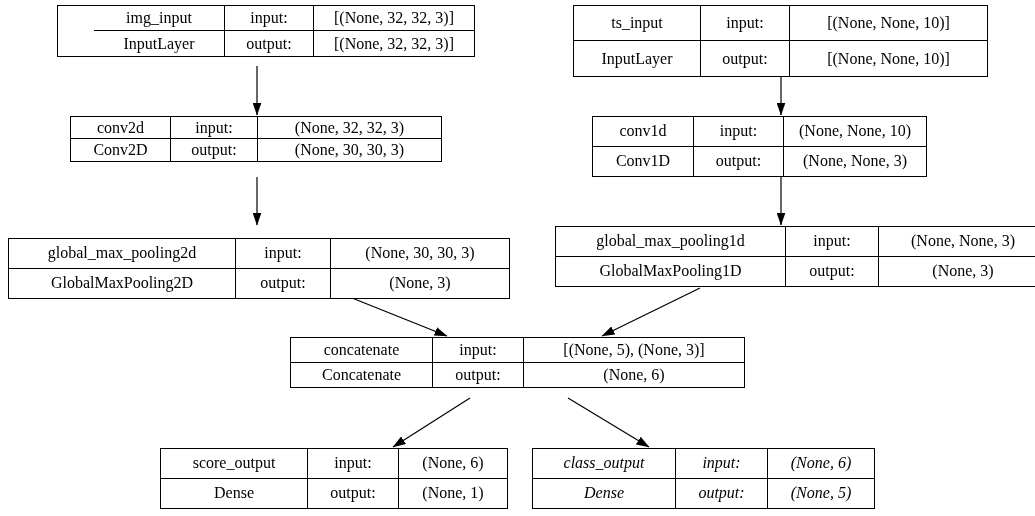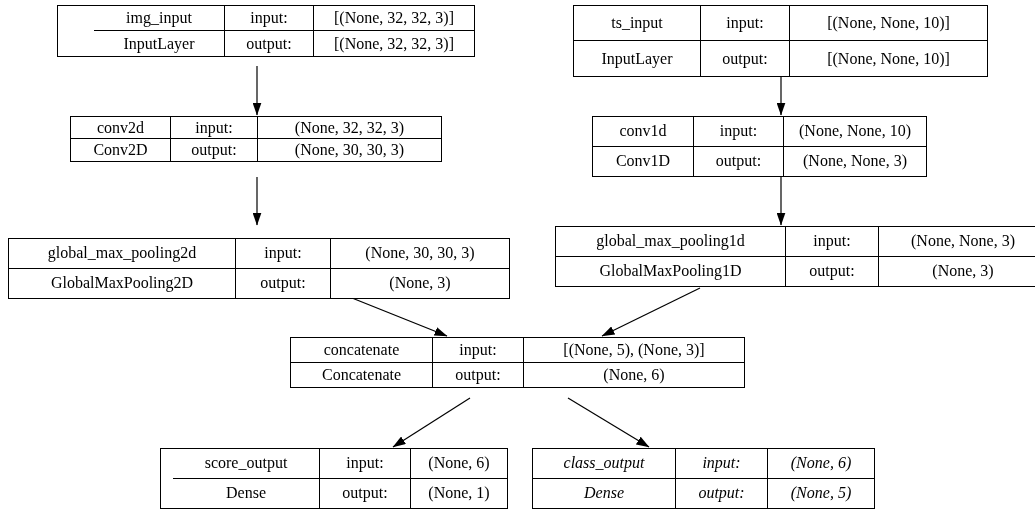--- a/index.html
+++ b/index.html
@@ -156,21 +156,21 @@
       <div class="cell br bb">input:</div>
       <div class="cell bb">[(None, 5), (None, 3)]</div>
     </div>
     <div class="row" style="display:contents">
       <div class="cell br">Concatenate</div>
       <div class="cell br">output:</div>
       <div class="cell">(None, 6)</div>
     </div>
   </div>
 
-  <div class="node" style="left: 160px; top: 448px; width: 348px; height: 61px; grid-template-columns: 147px 91px 1fr; padding-left: 12px;">
+  <div class="node" style="left: 160px; top: 448px; width: 348px; height: 61px; grid-template-columns: 147px 91px 1fr;">
     <div class="row" style="display:contents">
       <div class="cell br bb">score_output</div>
       <div class="cell br bb">input:</div>
       <div class="cell bb">(None, 6)</div>
     </div>
     <div class="row" style="display:contents">
       <div class="cell br">Dense</div>
       <div class="cell br">output:</div>
       <div class="cell">(None, 1)</div>
     </div>

